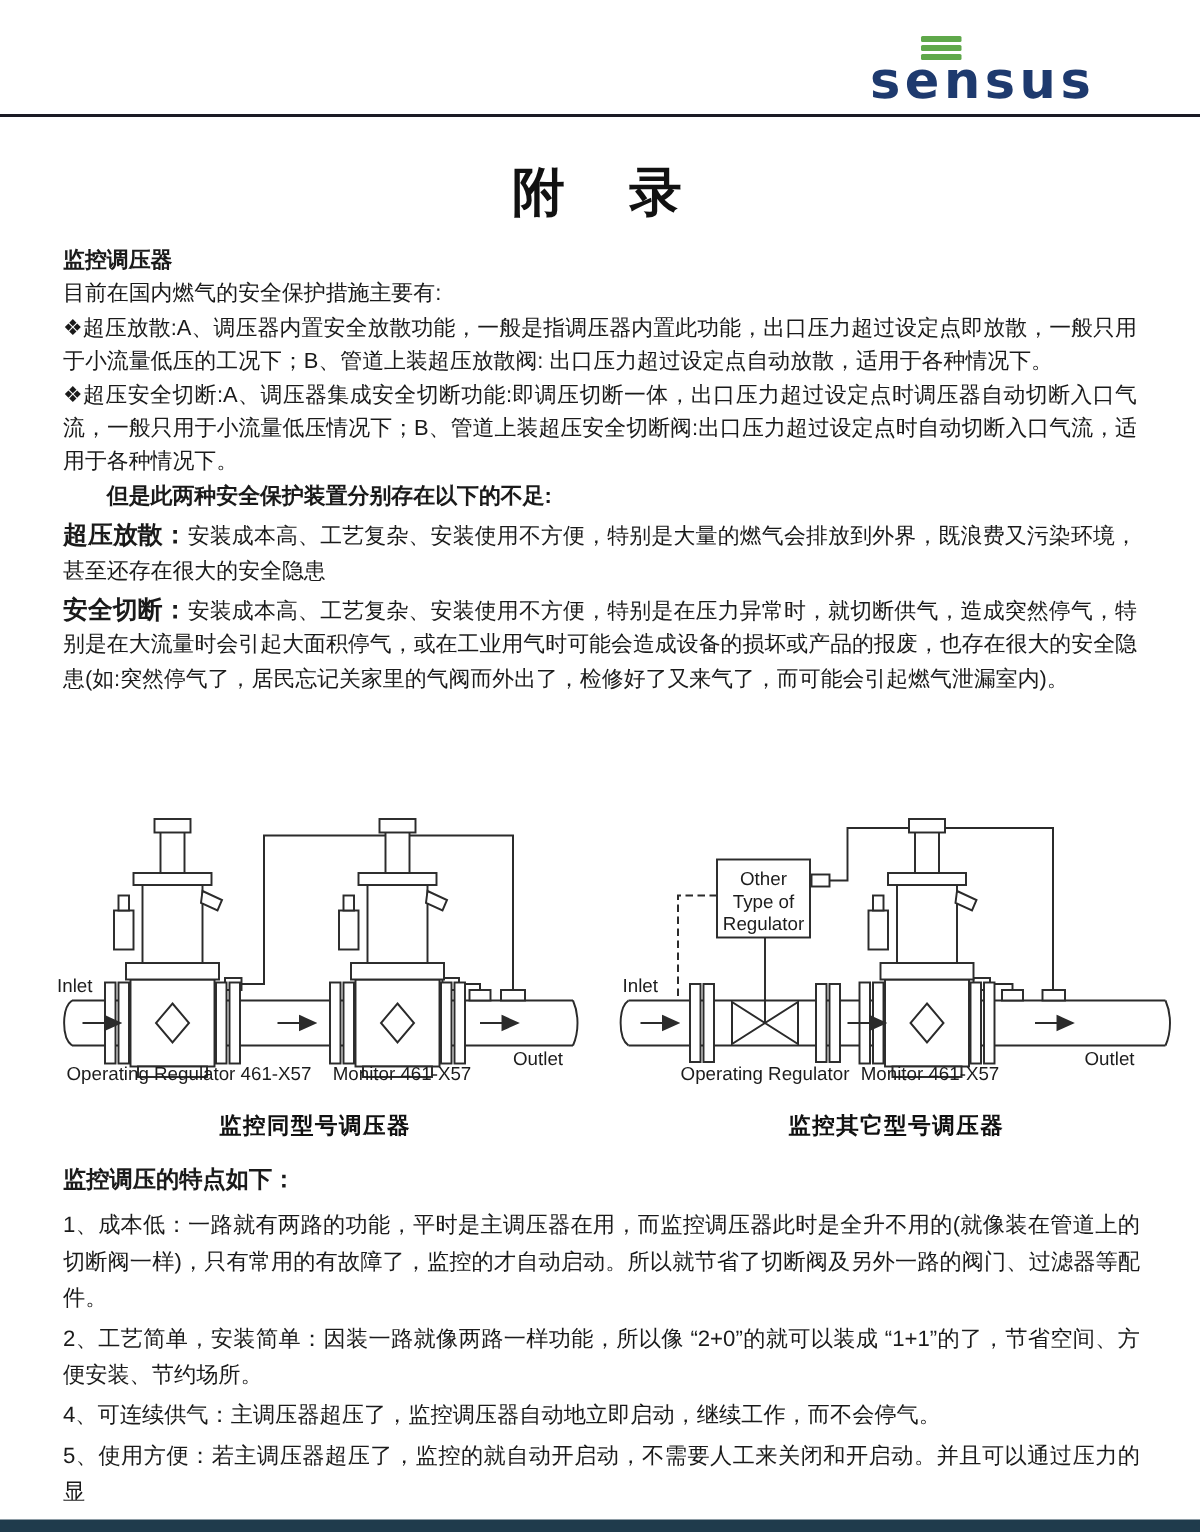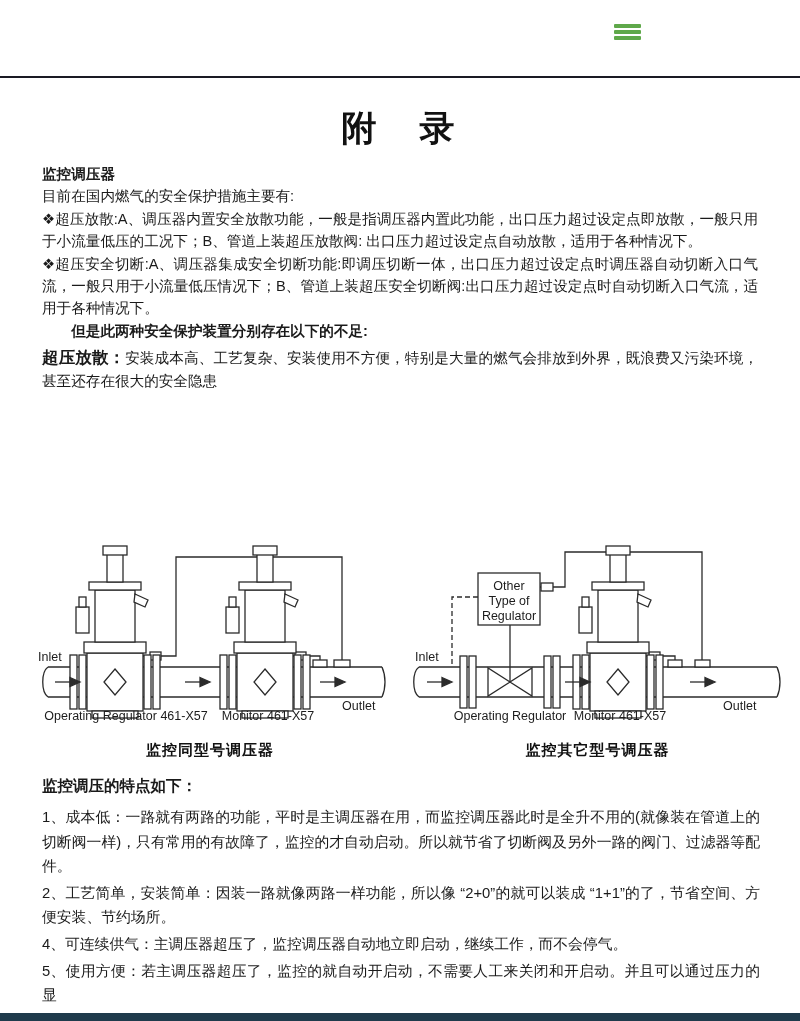--- a/index.html
+++ b/index.html
@@ -58,33 +58,35 @@
 <body>
 
 <div class="page">
 
   <div class="logo">
     <div class="logo-bars">
       <span></span>
         <span></span>
         <span></span>
     </div>
+    <div class="logo-text">sensus</div>
   </div>
 
   <div class="top-rule"></div>
 
   <div class="page-title">附　录</div>
 
   <div class="body-top">
     <p class="sec-heading">监控调压器</p>
     <p>目前在国内燃气的安全保护措施主要有:</p>
     <p>❖超压放散:A、调压器内置安全放散功能，一般是指调压器内置此功能，出口压力超过设定点即放散，一般只用于小流量低压的工况下；B、管道上装超压放散阀: 出口压力超过设定点自动放散，适用于各种情况下。</p>
     <p>❖超压安全切断:A、调压器集成安全切断功能:即调压切断一体，出口压力超过设定点时调压器自动切断入口气流，一般只用于小流量低压情况下；B、管道上装超压安全切断阀:出口压力超过设定点时自动切断入口气流，适用于各种情况下。</p>
     <p class="indent2">但是此两种安全保护装置分别存在以下的不足:</p>
     <p class="defect"><span class="dlabel">超压放散：</span><span>安装成本高、工艺复杂、安装使用不方便，特别是大量的燃气会排放到外界，既浪费又污染环境，甚至还存在很大的安全隐患</span></p>
+    <p class="defect"><span class="dlabel">安全切断：</span><span>安装成本高、工艺复杂、安装使用不方便，特别是在压力异常时，就切断供气，造成突然停气，特别是在大流量时会引起大面积停气，或在工业用气时可能会造成设备的损坏或产品的报废，也存在很大的安全隐患(如:突然停气了，居民忘记关家里的气阀而外出了，检修好了又来气了，而可能会引起燃气泄漏室内)。</span></p>
   </div>
 
   <div class="diagrams">
 
     <div class="diag diag-left">
       <svg viewBox="0 0 360 200" width="360" height="200">
         <g class="lineart">
 
           <path d="M18,132 H352 M18,162 H352"></path>
           <path d="M18,132 C11,137 11,157 18,162"></path>

